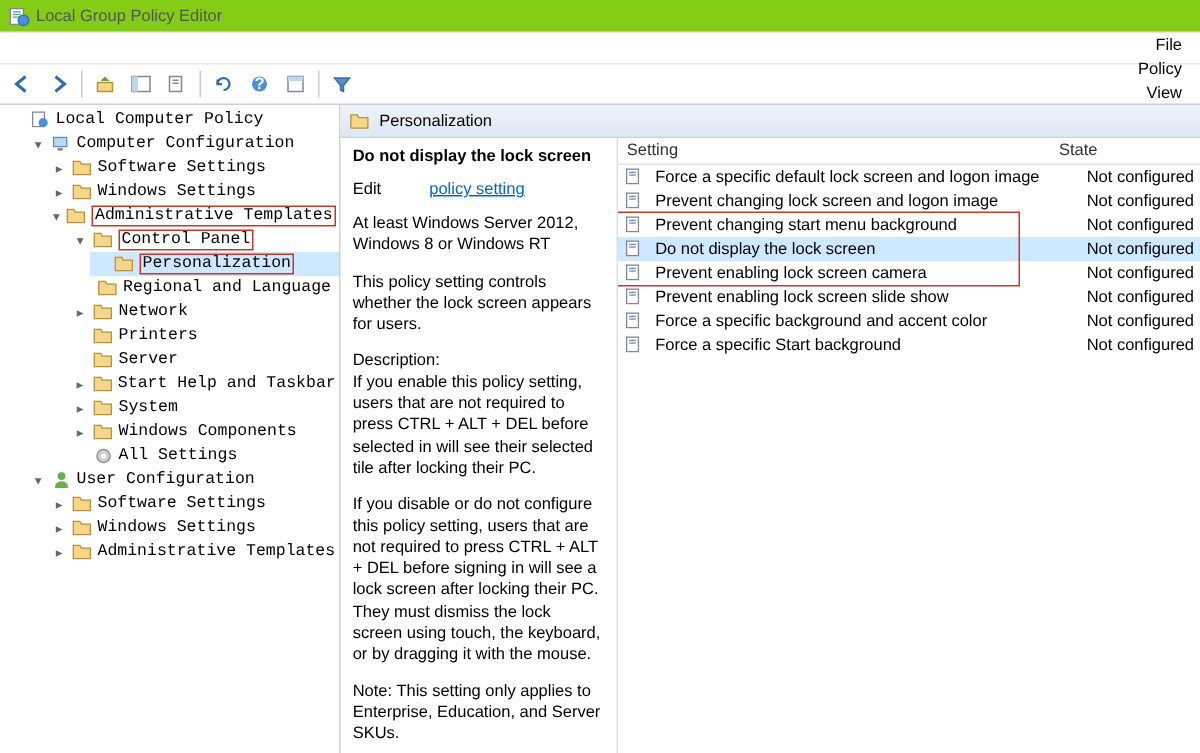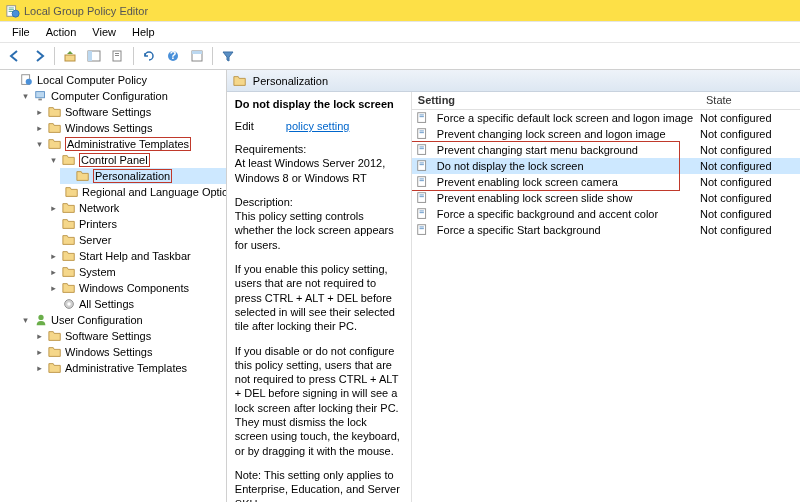--- a/index.html
+++ b/index.html
@@ -1,54 +1,54 @@
 <!DOCTYPE html>
 <html><head>
 <meta charset="utf-8">
 <style>
 * { margin: 0; padding: 0; box-sizing: border-box; font-family: "Segoe UI", Tahoma, sans-serif; font-size: 11px; }
 body { background: #fff; width: 800px; height: 502px; overflow: hidden; }
-.titlebar { height: 22px; display: flex; align-items: center; padding: 0 6px; background: #fde047; border-bottom: 1px solid #e5e5e5; }
+.titlebar { height: 22px; display: flex; align-items: center; padding: 0 6px; background: #84cc16; border-bottom: 1px solid #e5e5e5; }
 .titlebar .icon { width: 14px; height: 14px; margin-right: 4px; }
 .titlebar .title { color: #555; font-size: 11px; }
-.menubar { height: 20px; display: flex; align-items: center; padding: 0 4px; }
+.menubar { height: 20px; display: flex; align-items: flex-end; padding: 0 4px; flex-direction: column; }
 .menubar span { padding: 2px 8px; cursor: default; }
 .toolbar { height: 28px; display: flex; align-items: center; padding: 0 4px; border-top: 1px solid #e5e5e5; border-bottom: 1px solid #d0d0d0; gap: 2px; }
 .toolbar .btn { width: 22px; height: 22px; display: flex; align-items: center; justify-content: center; border: 1px solid transparent; }
 .toolbar .sep { width: 1px; height: 18px; background: #ccc; margin: 0 2px; }
 .main { display: flex; height: calc(502px - 22px - 20px - 28px); }
 .tree-pane { width: 290px; border-right: 1px solid #d0d0d0; overflow: auto; padding: 2px 0; }
 .tree ul { list-style: none; padding-left: 14px; }
 .tree > ul { padding-left: 4px; }
 .tree li { white-space: nowrap; }
 .tree .row { display: flex; align-items: center; height: 16px; padding: 0 2px; gap: 3px; cursor: default; }
 .tree .row.sel { background: #cde8ff; }
 .tree .exp { width: 11px; height: 11px; display: flex; align-items: center; justify-content: center; font-size: 9px; color: #666; }
 .tree .row .icon { width: 14px; height: 14px; flex-shrink: 0; }
-.tree .label { color: #000; }
+.tree .label { color: #000; font-family: Liberation Mono, monospace; }
 .red-box { border: 1px solid #c0392b; padding: 0 1px; }
 .right-pane { flex: 1; display: flex; flex-direction: column; }
 .right-header { height: 22px; background: linear-gradient(#eef3f9, #dde7f2); border-bottom: 1px solid #c8d2de; display: flex; align-items: center; padding: 0 6px; gap: 6px; }
 .right-header .icon { width: 14px; height: 14px; }
 .right-body { flex: 1; display: flex; overflow: hidden; }
 .detail-pane { width: 185px; border-right: 1px solid #e0e0e0; padding: 6px 8px; overflow: auto; }
 .detail-pane .title { font-weight: bold; margin-bottom: 10px; }
 .detail-pane .edit { margin-bottom: 10px; }
 .detail-pane .link { color: #0066cc; text-decoration: underline; cursor: pointer; padding-left: 29px; }
 .detail-pane p { margin-bottom: 10px; line-height: 1.3; }
 .list-pane { flex: 1; overflow: auto; }
 .list-header { display: flex; height: 18px; border-bottom: 1px solid #e0e0e0; }
 .list-header .col { padding: 2px 6px; color: #333; }
-.list-header .col1 { flex: 1; font-weight: bold; }
+.list-header .col1 { flex: 1; }
 .list-header .col2 { width: 100px; }
 .list-row { display: flex; height: 16px; align-items: center; padding: 0 4px; gap: 7px; }
 .list-row.sel { background: #cde8ff; }
 .list-row .icon { width: 14px; height: 14px; flex-shrink: 0; }
 .list-row .name { flex: 1; white-space: nowrap; overflow: hidden; }
-.list-row .state { width: 96px; }
+.list-row .state { width: 96px; text-align: right; }
 .list-red { position: relative; }
 .list-red::before { content: ''; position: absolute; left: -2px; right: 120px; top: -17px; bottom: -17px; border: 1px solid #c0392b; pointer-events: none; }
 svg { display: block; }
 </style>
 </head>
 <body>
 
 <div class="titlebar">
   <span class="icon">
     <svg viewBox="0 0 16 16">
@@ -57,21 +57,21 @@
         <rect x="3" y="6" width="6" height="1" fill="#5a8"></rect>
         <rect x="3" y="8" width="6" height="1" fill="#5a8"></rect>
         <circle cx="11" cy="11" r="4" fill="#4a90d9" stroke="#2a6db0"></circle>
       </svg>
   </span>
   <span class="title">Local Group Policy Editor</span>
 </div>
 
 <div class="menubar">
   <span>File</span>
-  <span>Action</span>
+  <span>Policy</span>
   <span>View</span>
   <span>Help</span>
 </div>
 
 <div class="toolbar">
   <div class="btn">
       <svg width="14" height="14" viewBox="0 0 14 14">
         <path d="M9 2 L3 7 L9 12" stroke="#2a6db0" stroke-width="2" fill="none"></path>
       </svg>
     </div>
@@ -366,24 +366,23 @@
           </svg>
         </span>
       <span>Personalization</span>
     </div>
     <div class="right-body">
       <div class="detail-pane">
         <div class="title">Do not display the lock screen</div>
         <div class="edit">
           <span>Edit </span><span class="link">policy setting</span>
         </div>
-        <p style="margin-bottom:0;">Requirements:</p>
         <p>At least Windows Server 2012, Windows 8 or Windows RT</p>
+        <p>This policy setting controls whether the lock screen appears for users.</p>
         <p style="margin-bottom:0;">Description:</p>
-        <p>This policy setting controls whether the lock screen appears for users.</p>
         <p>If you enable this policy setting, users that are not required to press CTRL + ALT + DEL before selected in will see their selected tile after locking their PC.</p>
         <p>If you disable or do not configure this policy setting, users that are not required to press CTRL + ALT + DEL before signing in will see a lock screen after locking their PC. They must dismiss the lock screen using touch, the keyboard, or by dragging it with the mouse.</p>
         <p>Note: This setting only applies to Enterprise, Education, and Server SKUs.</p>
       </div>
       <div class="list-pane">
         <div class="list-header">
           <div class="col col1">Setting</div>
           <div class="col col2">State</div>
         </div>
         <div class="list-row">

